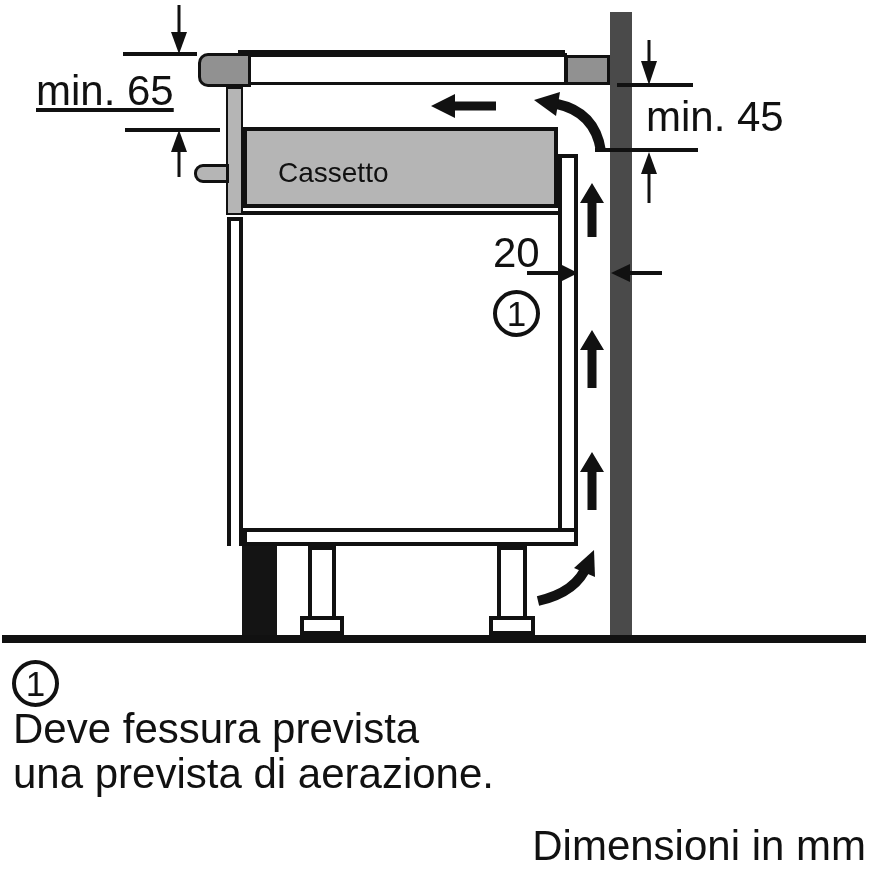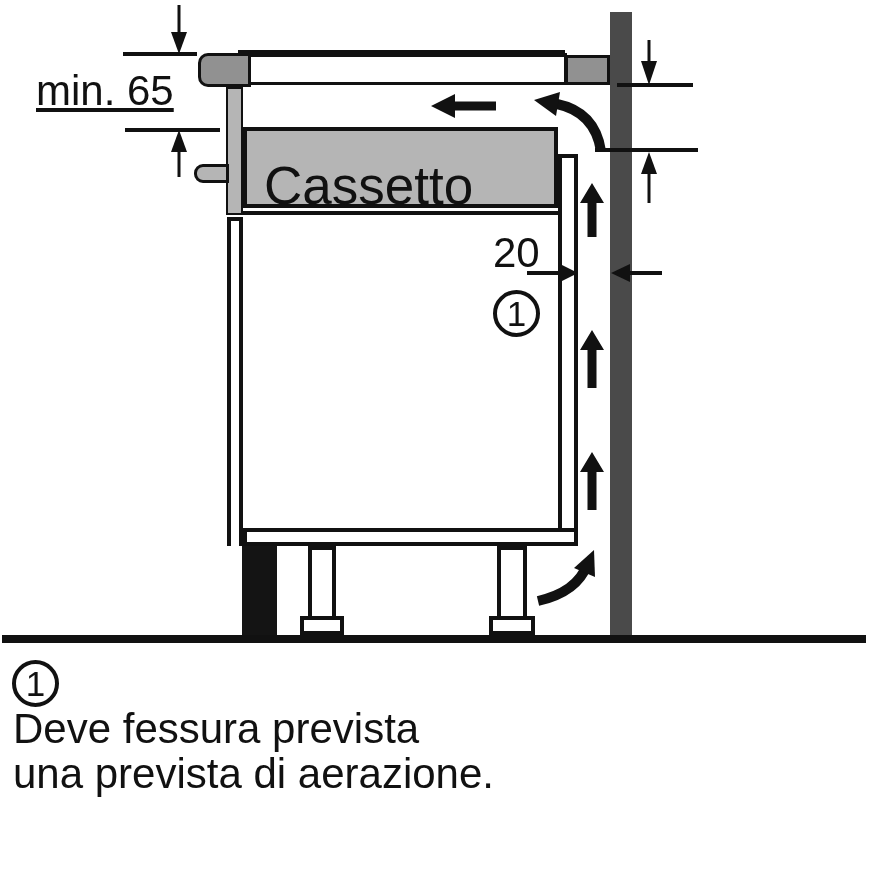--- a/index.html
+++ b/index.html
@@ -26,21 +26,21 @@
   }
   svg.overlay{position:absolute;left:0;top:0;color:var(--line);}
   svg .ln{stroke:currentColor;stroke-width:4;}
   svg .thin{stroke:currentColor;stroke-width:3;}
   svg .flow{stroke:currentColor;stroke-width:10;fill:none;}
   svg .hd{fill:currentColor;stroke:none;}
   .drawer{
     background:var(--panel-fill);border:4px solid var(--line);
     display:flex;align-items:flex-start;
   }
-  .drawer-text{font-size:53px;line-height:1;padding:28px 0 0 17px;}
+  .drawer-text{font-size:28px;line-height:1;padding:28px 0 0 31px;}
   .panel{background:#ffffff;border:4px solid var(--line);}
 </style>
 </head>
 <body>
 
 <div class="canvas">
 
   <div class="abs" style="left:610px;top:12px;width:22px;height:623px;background:var(--wall);"></div>
 
   <div class="abs" style="left:2px;top:635px;width:864px;height:8px;background:var(--line);"></div>
@@ -118,25 +118,27 @@
     <polygon class="hd" points="580,350 592,330 604,350 596.5,350 596.5,388 587.5,388 587.5,350"></polygon>
     <polygon class="hd" points="580,472 592,452 604,472 596.5,472 596.5,510 587.5,510 587.5,472"></polygon>
 
     <g>
       <path class="flow" d="M 538 601 Q 577 592 587 565"></path>
       <polygon class="hd" points="594,550 595,577 574,568"></polygon>
     </g>
   </svg>
 
   <div class="lbl" style="left:36px;top:70px;text-decoration:underline;">min. 65</div>
+  <div class="lbl" style="left:646px;top:96px;">min. 45</div>
   <div class="lbl" style="left:493px;top:232px;">20</div>
 
   <div class="callout" style="left:493px;top:290px;width:47px;height:47px;">
     <span>1</span>
   </div>
 
   <div class="callout" style="left:12px;top:660px;width:47px;height:47px;">
     <span>1</span>
   </div>
   <div class="lbl" style="left:13px;top:708px;">Deve fessura prevista</div>
   <div class="lbl" style="left:13px;top:753px;">una prevista di aerazione.</div>
+  <div class="lbl" style="right:5px;top:825px;">Dimensioni in mm</div>
 
 </div>
 
 </body></html>

